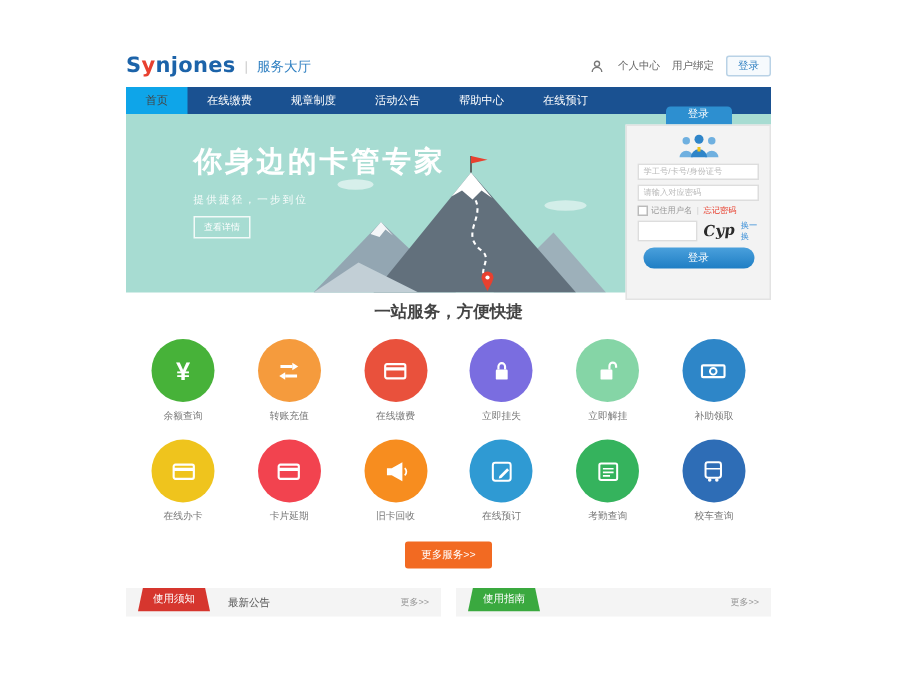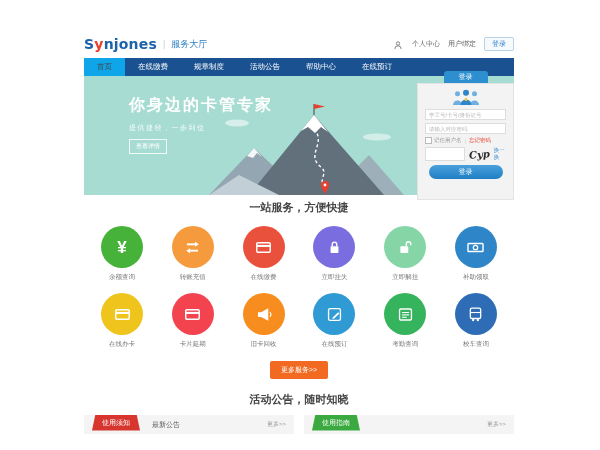--- a/index.html
+++ b/index.html
@@ -18,21 +18,21 @@
   .header-btn{margin-left:8px;font-size:7px;color:#2e7fc1;background:#f6fafd;border:1px solid #b9d2e6;border-radius:2px;padding:1px 7px;cursor:pointer;}
 
   
   nav{height:18px;background:#1a5191;display:flex;}
   nav a{font-size:7.5px;color:#fff;line-height:18px;padding:0 13px;text-decoration:none;}
   nav a.active{background:#0ea5e9;color:#444;}
 
   
   .hero{height:119px;background:#a7dcd2;position:relative;}
   .hero-text{position:absolute;left:45px;top:19px;color:#fff;z-index:2;}
-  .hero-text h1{margin:0;font-size:16px;font-weight:bold;letter-spacing:2px;}
+  .hero-text h1{margin:0;font-size:19px;font-weight:bold;letter-spacing:2px;}
   .hero-text p{margin:7px 0 0;font-size:7px;opacity:.92;letter-spacing:1.5px;}
   .hero-cta{display:inline-block;margin-top:6px;border:1px solid rgba(255,255,255,.85);font-size:6px;padding:2px 6px;color:#fff;cursor:pointer;}
   .mountains{position:absolute;left:125px;bottom:0;width:195px;height:92px;}
 
   
   .login-panel{position:absolute;right:0;top:-5px;width:97px;z-index:5;}
   .login-tab{width:44px;margin:0 auto;background:#2d8fd0;color:#fff;font-size:7px;text-align:center;height:12px;line-height:12px;border-radius:3px 3px 0 0;cursor:pointer;}
   .panel-body{background:#f3f3f3;border:1px solid #e3e3e3;height:117px;padding:4px 7px;box-sizing:border-box;}
   .people{display:block;margin:1px auto 4px;}
   .login-input{display:block;width:100%;box-sizing:border-box;height:11px;font-size:5.5px;border:1px solid #ddd;background:#fff;margin-bottom:3px;padding:0 3px;color:#333;outline:none;}
@@ -269,21 +269,20 @@
             </svg>
         </div>
         <div class="svc-label">校车查询</div>
       </div>
     </div>
 
     <button class="more-btn">更多服务&gt;&gt;</button>
   </section>
 
   <section class="announcements">
-    <h2>活动公告，随时知晓</h2>
     <div class="ann-bar">
       <div class="ann-panel">
         <span class="ribbon red">使用须知</span>
         <span class="ann-tab">最新公告</span>
         <a class="ann-more" href="#">更多&gt;&gt;</a>
       </div>
       <div class="ann-panel">
         <span class="ribbon green">使用指南</span>
         <a class="ann-more" href="#">更多&gt;&gt;</a>
       </div>

